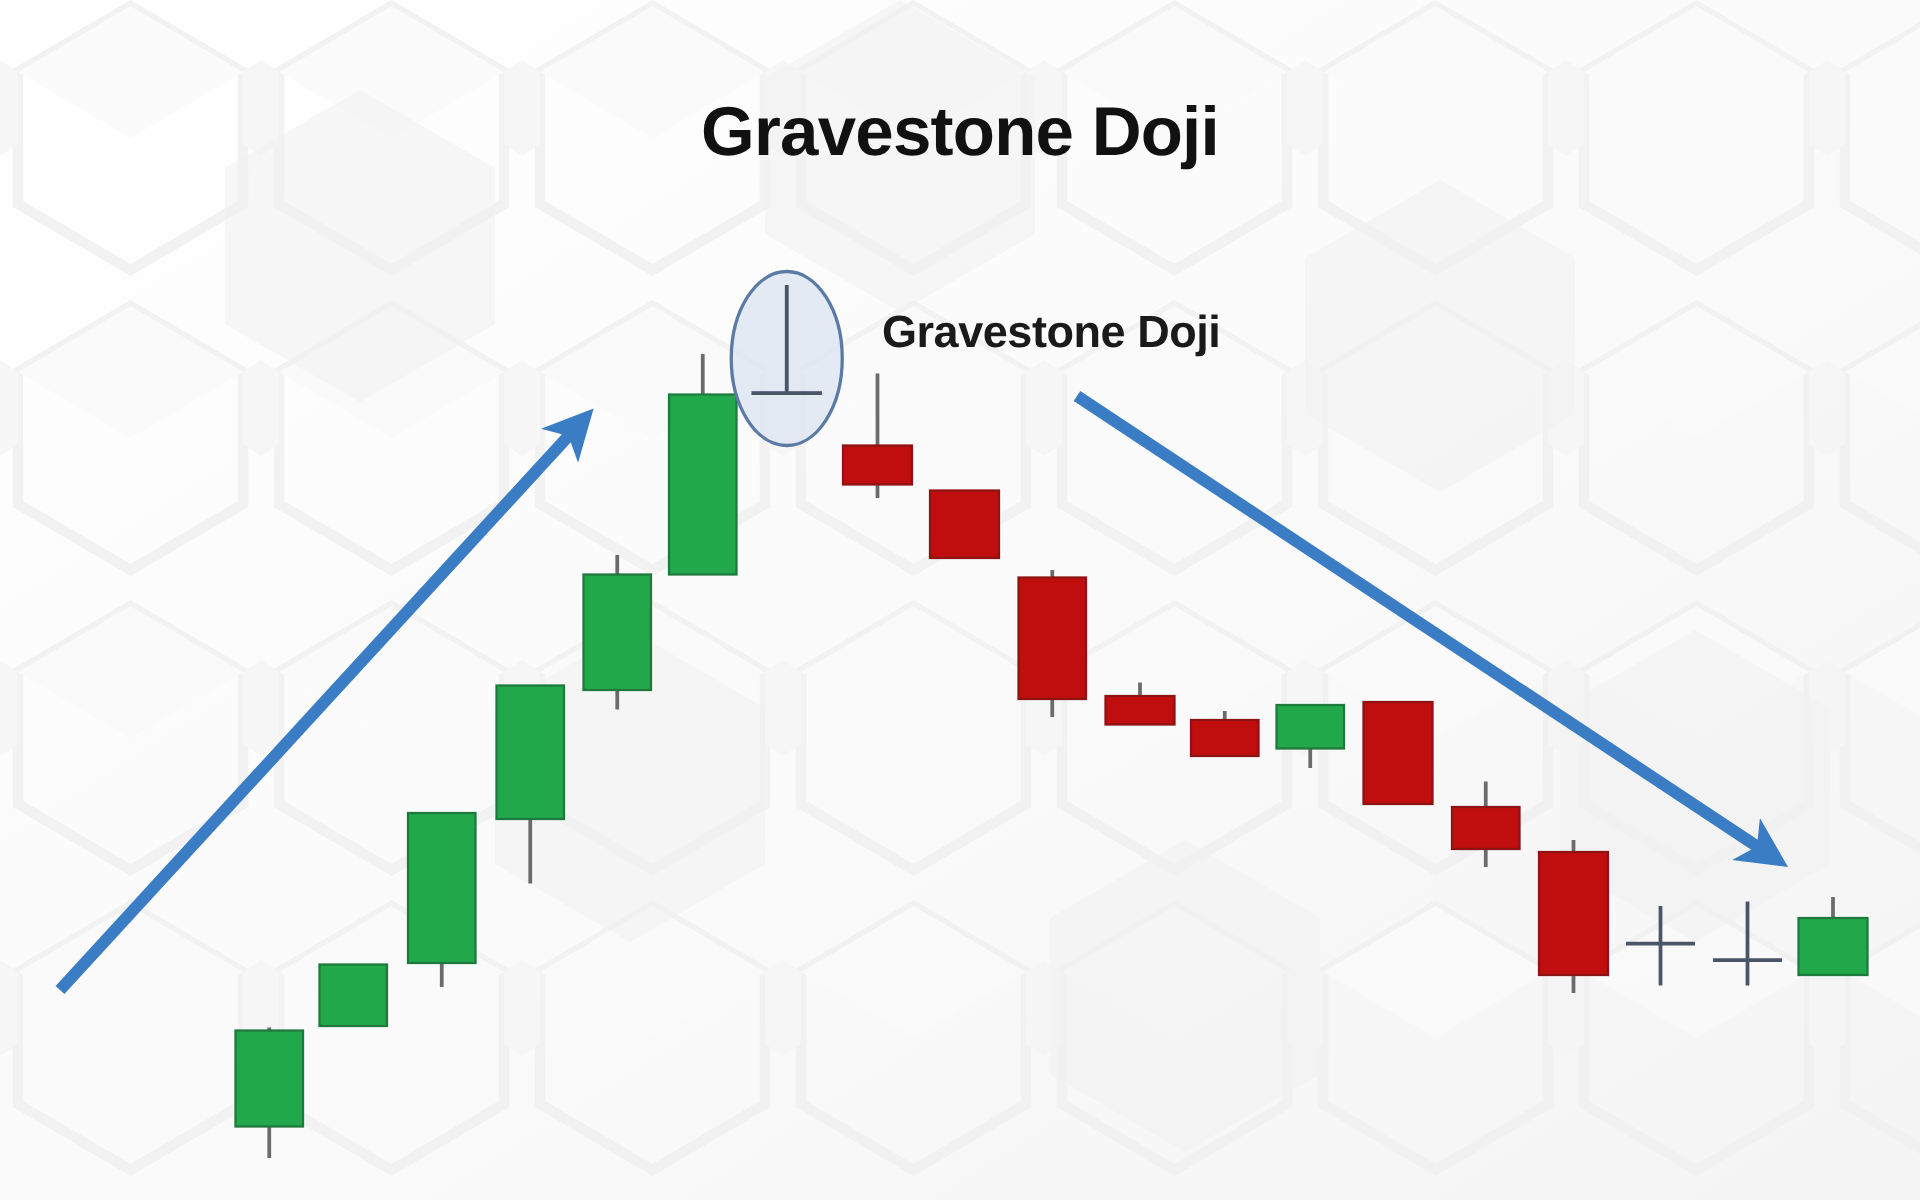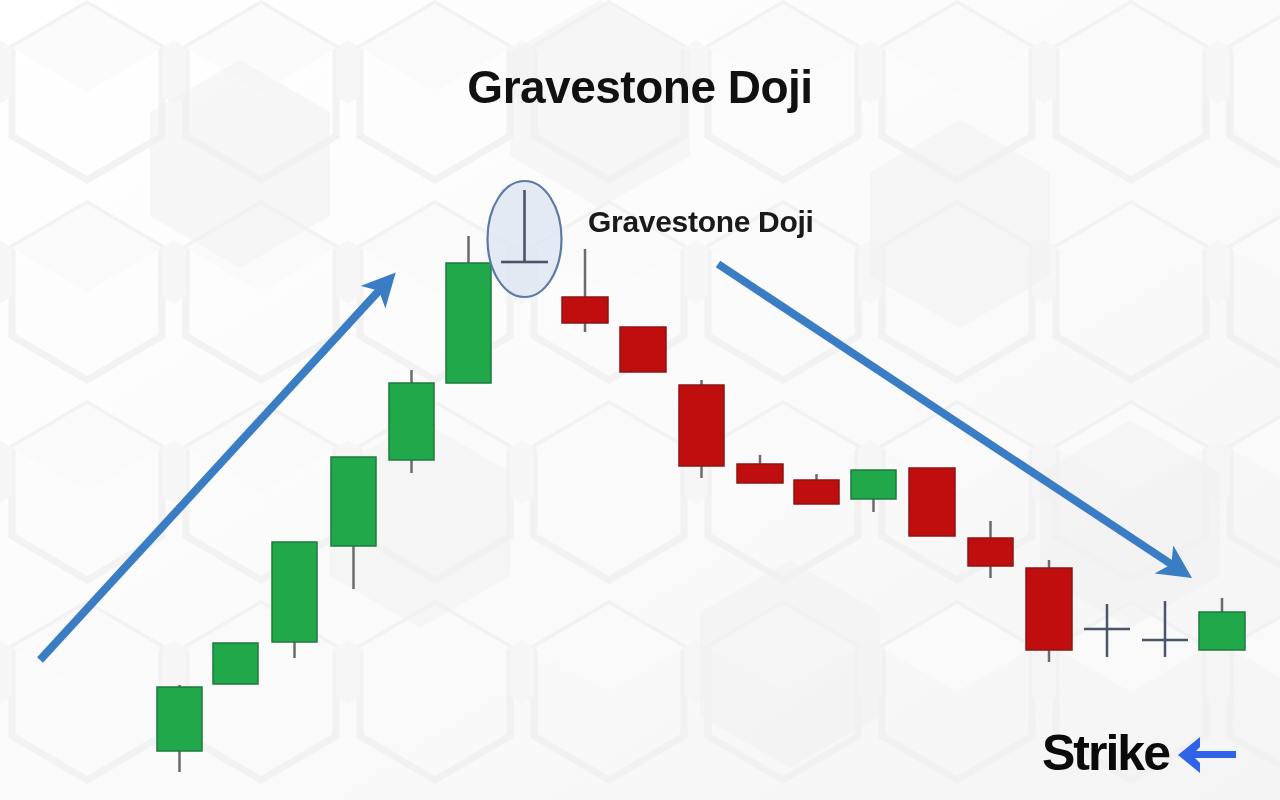--- a/index.html
+++ b/index.html
@@ -193,22 +193,14 @@
   <g>
         <line x1="524.5" x2="524.5" y1="190" y2="262" stroke="#4a5568" stroke-width="2.5"></line>
         <line x1="501" x2="548" y1="262" y2="262" stroke="#4a5568" stroke-width="2.5"></line>
       </g>
       <line x1="40" y1="660" x2="386" y2="283" stroke="#3b7dc4" stroke-width="8" stroke-linecap="butt" marker-end="url(#arrowhead-up)"></line>
       <line x1="718" y1="264" x2="1180" y2="570" stroke="#3b7dc4" stroke-width="8" stroke-linecap="butt" marker-end="url(#arrowhead-down)"></line>
     </svg>
 
   <div id="annotation-label">Gravestone Doji</div>
 
-  <div id="brand-logo">
-    <svg width="200" height="58" viewBox="0 0 200 58" xmlns="http://www.w3.org/2000/svg">
-      <text id="logo-word" x="0" y="45" font-family="Liberation Sans, sans-serif" font-size="50" font-weight="bold" letter-spacing="-2" fill="#0a0a0a">Strike</text>
-
-      <path id="logo-chevron" d="M136,30 L158,12 L158,22 L150,30 L158,38 L158,48 Z" fill="#2f63e8"></path>
-      <rect id="logo-bar" x="150" y="26" width="44" height="7" fill="#2f63e8"></rect>
-    </svg>
-  </div>
 
 </div>
 
 </body></html>

